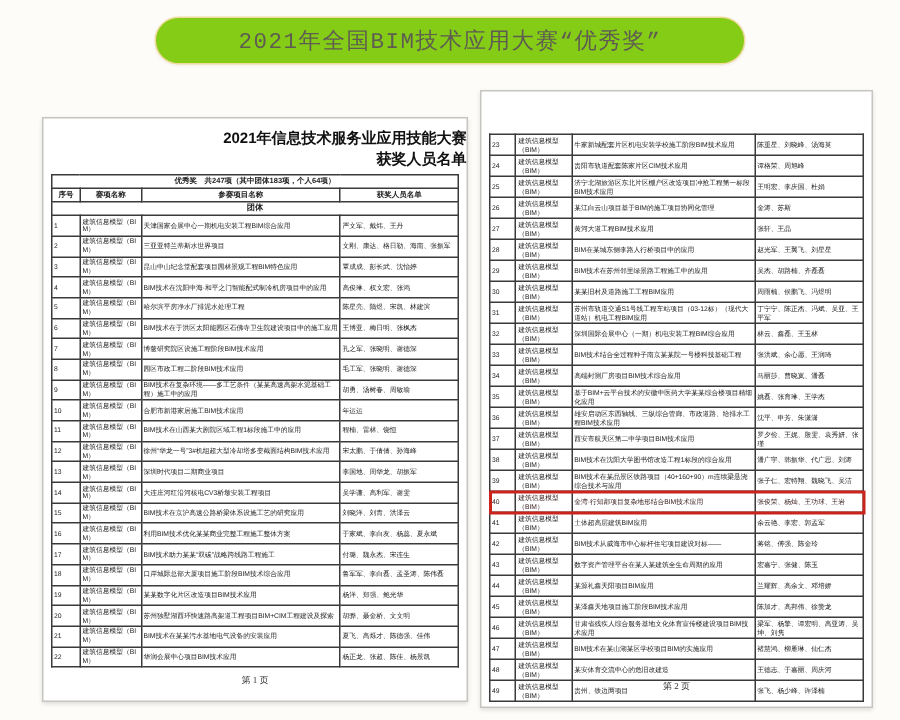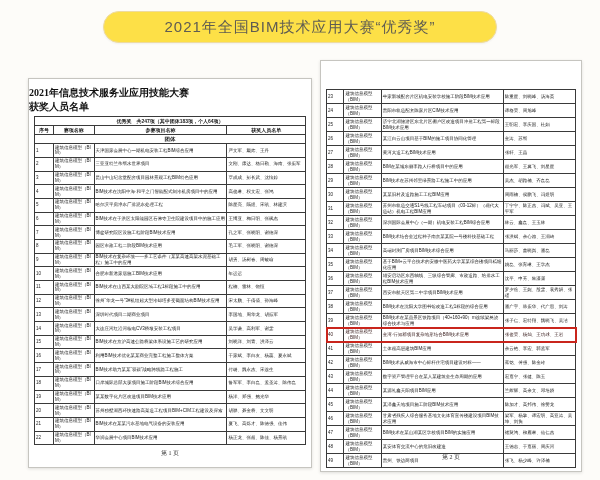--- a/index.html
+++ b/index.html
@@ -4,34 +4,35 @@
 <style>
   html,body{margin:0;padding:0;}
   body{
     width:600px;height:480px;position:relative;overflow:hidden;
     background:#fdfcf9;
     font-family:"Liberation Sans","DejaVu Sans",sans-serif;
     color:#222;
   }
   .banner{
     position:absolute;left:103px;top:11px;width:392px;height:30px;
-    background:#fde047;border:1px solid #eedb9e;border-radius:16px;
+    background:#84cc16;border:1px solid #eedb9e;border-radius:16px;
     display:flex;align-items:center;justify-content:center;
     font-size:15px;letter-spacing:1px;color:#5f5c52;
     box-shadow:0 1px 2px rgba(0,0,0,0.05);
+    font-family:Liberation Mono, monospace;
   }
   .page{
     position:absolute;background:#ffffff;border:1px solid #c6c5c0;
     box-shadow:0 1px 3px rgba(0,0,0,0.12);
   }
   .page1{left:28px;top:78px;width:282px;height:388px;}
   .page2{left:320px;top:60px;width:260px;height:410px;}
   .p1-title{
-    text-align:left;font-weight:bold;font-size:10px;line-height:1.35;
-    margin-top:7px;font-family:Liberation Serif, serif;color:#111;
+    text-align:right;font-weight:bold;font-size:10px;line-height:1.35;
+    margin-top:7px;font-family:Liberation Sans, sans-serif;color:#111;
   }
   table.award{
     border-collapse:collapse;table-layout:fixed;
     width:calc(100% - 10px);margin:3px auto 0;
   }
   table.award td,table.award th{
     border:0.6px solid #3a3a3a;
     font-size:4.5px;line-height:1.3;padding:0.5px 1px;
     color:#222;overflow:hidden;word-break:break-all;
     font-weight:normal;text-align:left;vertical-align:middle;

